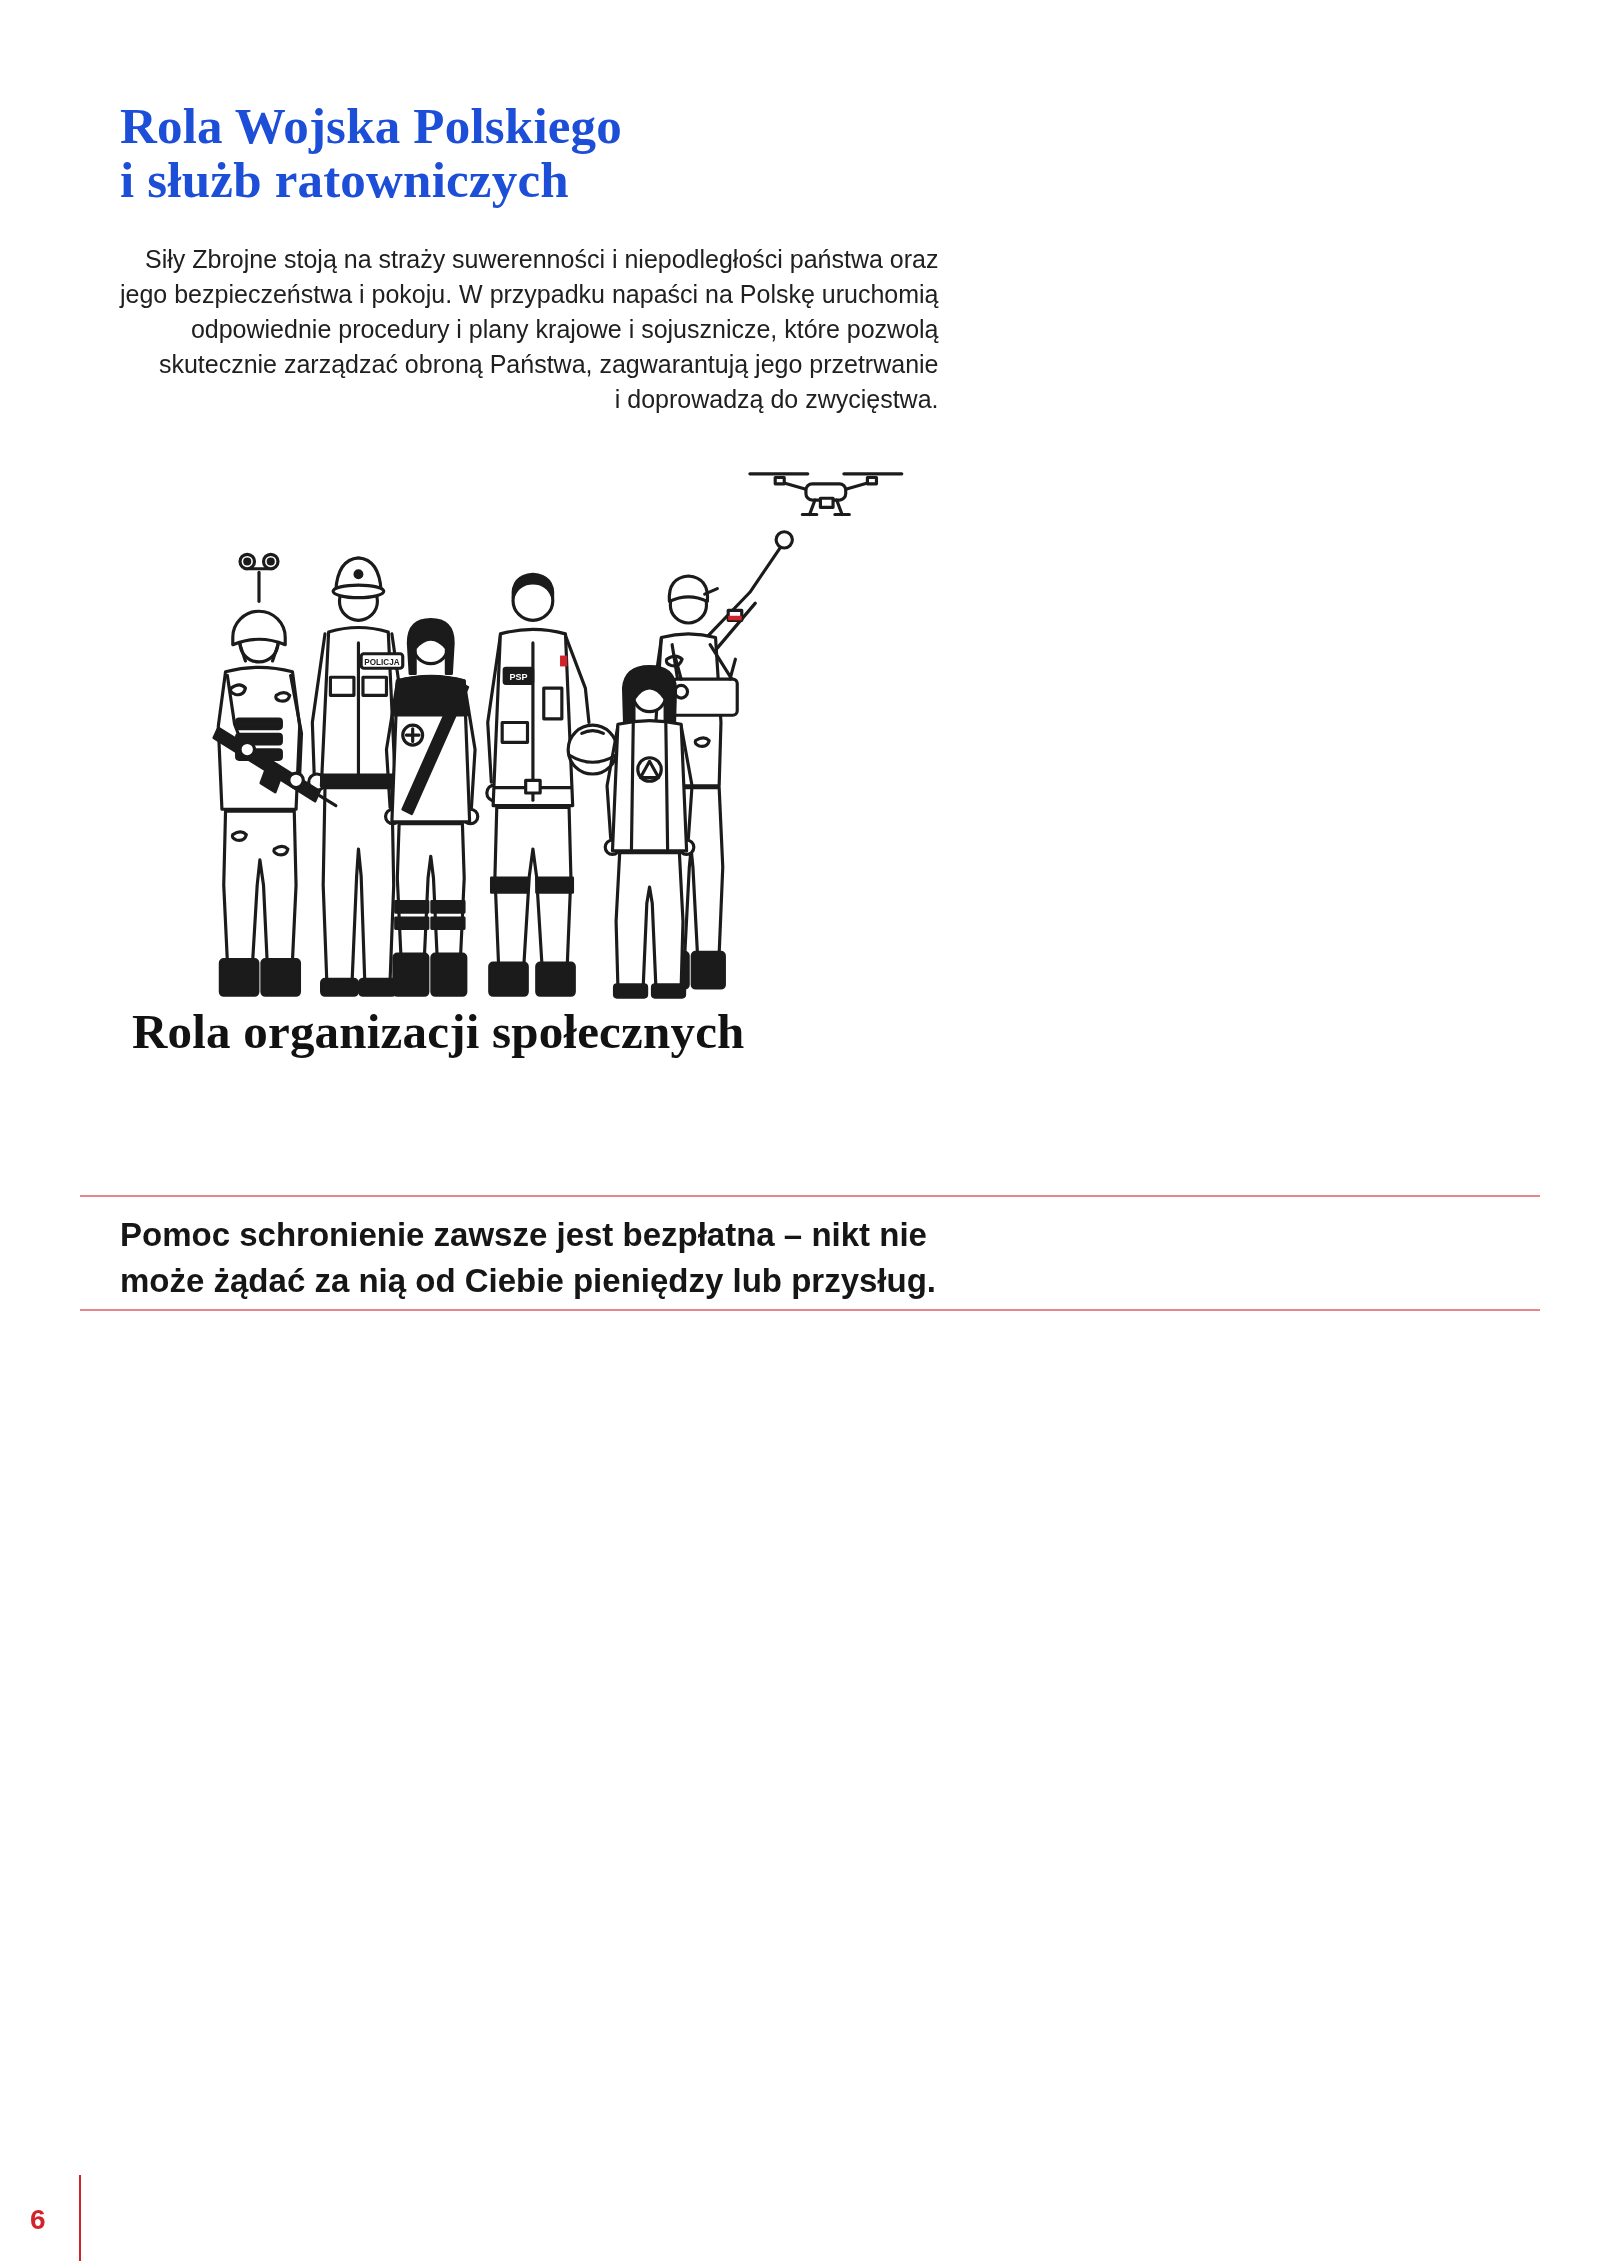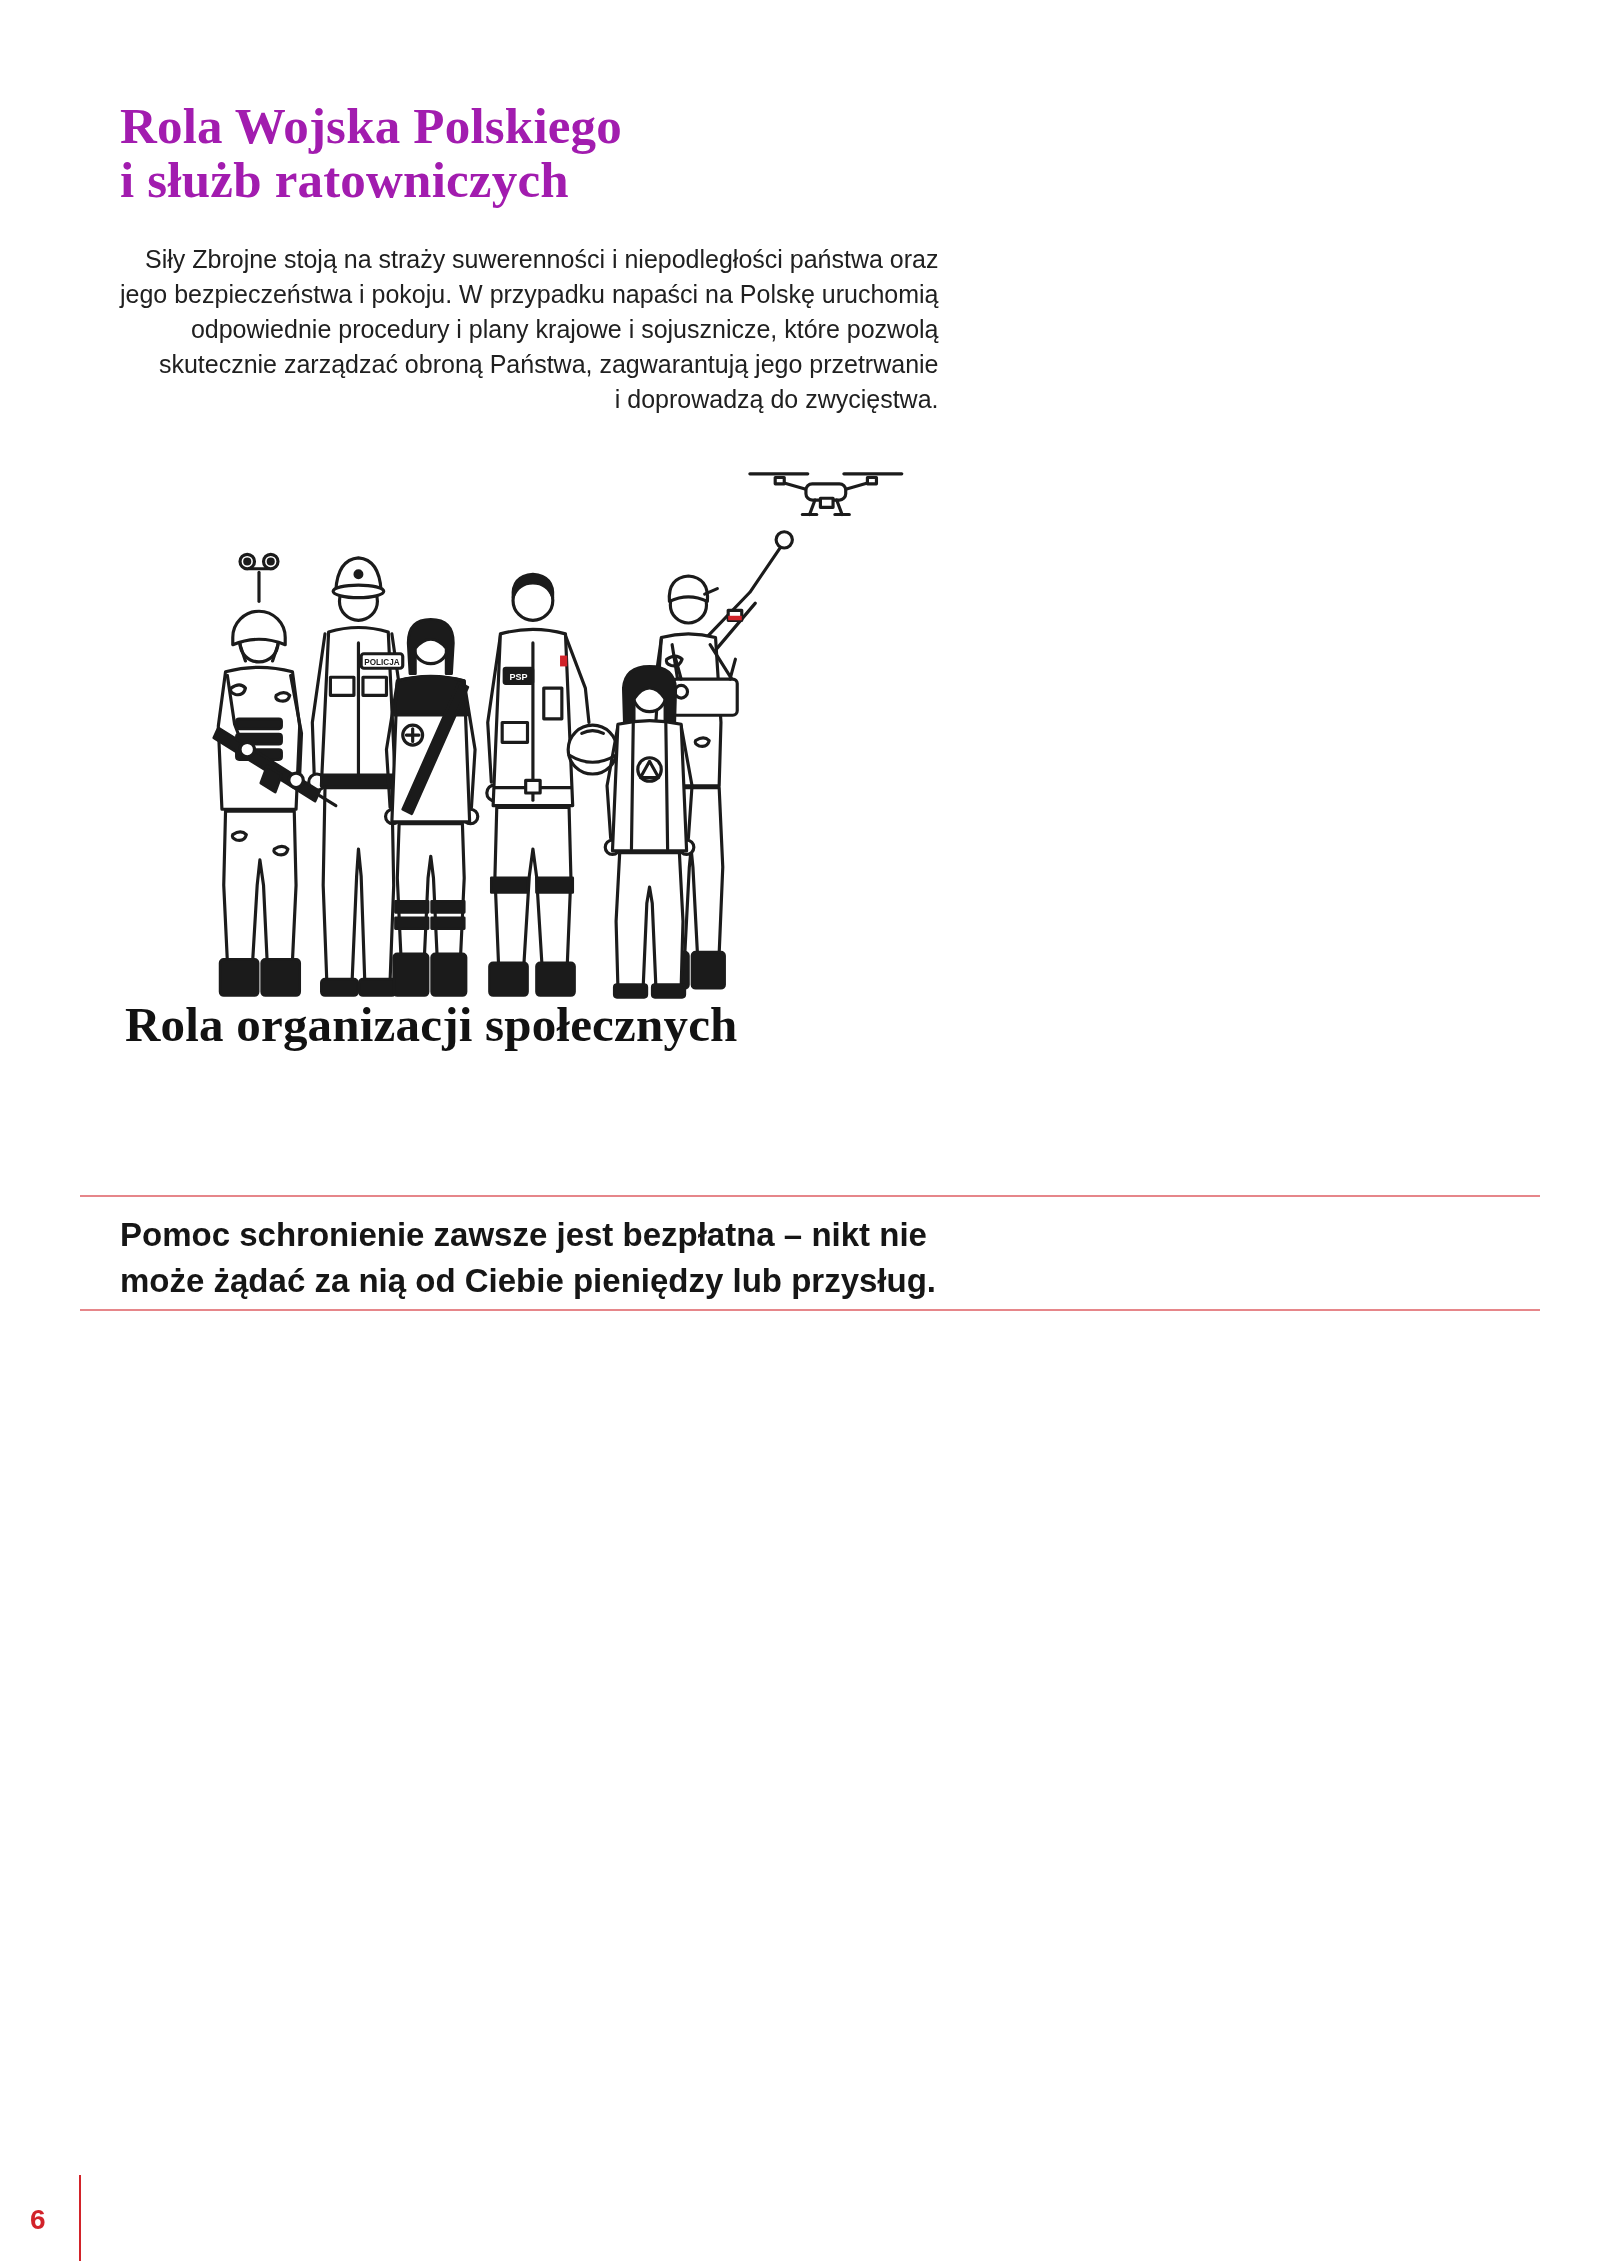--- a/index.html
+++ b/index.html
@@ -9,24 +9,24 @@
     height: 2262px;
     background: #ffffff;
     font-family: "Liberation Sans", sans-serif;
     color: #1d1d1d;
     overflow: hidden;
   }
   .title {
     position: absolute; left: 120px; top: 100px; margin: 0;
     font-family: "Liberation Serif", serif;
     font-size: 51px; line-height: 1.05; font-weight: 700;
-    color: #a21caf; white-space: pre-line; letter-spacing: 0.2px;
+    color: #1d4ed8; white-space: pre-line; letter-spacing: 0.2px;
   }
   .title2 {
-    position: absolute; left: 120px; top: 991px; margin: 5px;
+    position: absolute; left: 120px; top: 991px; margin: 12px;
     font-family: "Liberation Serif", serif;
     font-size: 49px; font-weight: 700; color: #121212; letter-spacing: 0.2px; text-align: center;
   }
   .body-text {
     position: absolute; left: 120px; margin: 0;
     font-size: 25px; line-height: 35px; white-space: pre-line; color: #202020; text-align: right;
   }
   .p1 { top: 242px; }
   .p2 { top: 418px; }
   .p3 { top: 1070px; }

